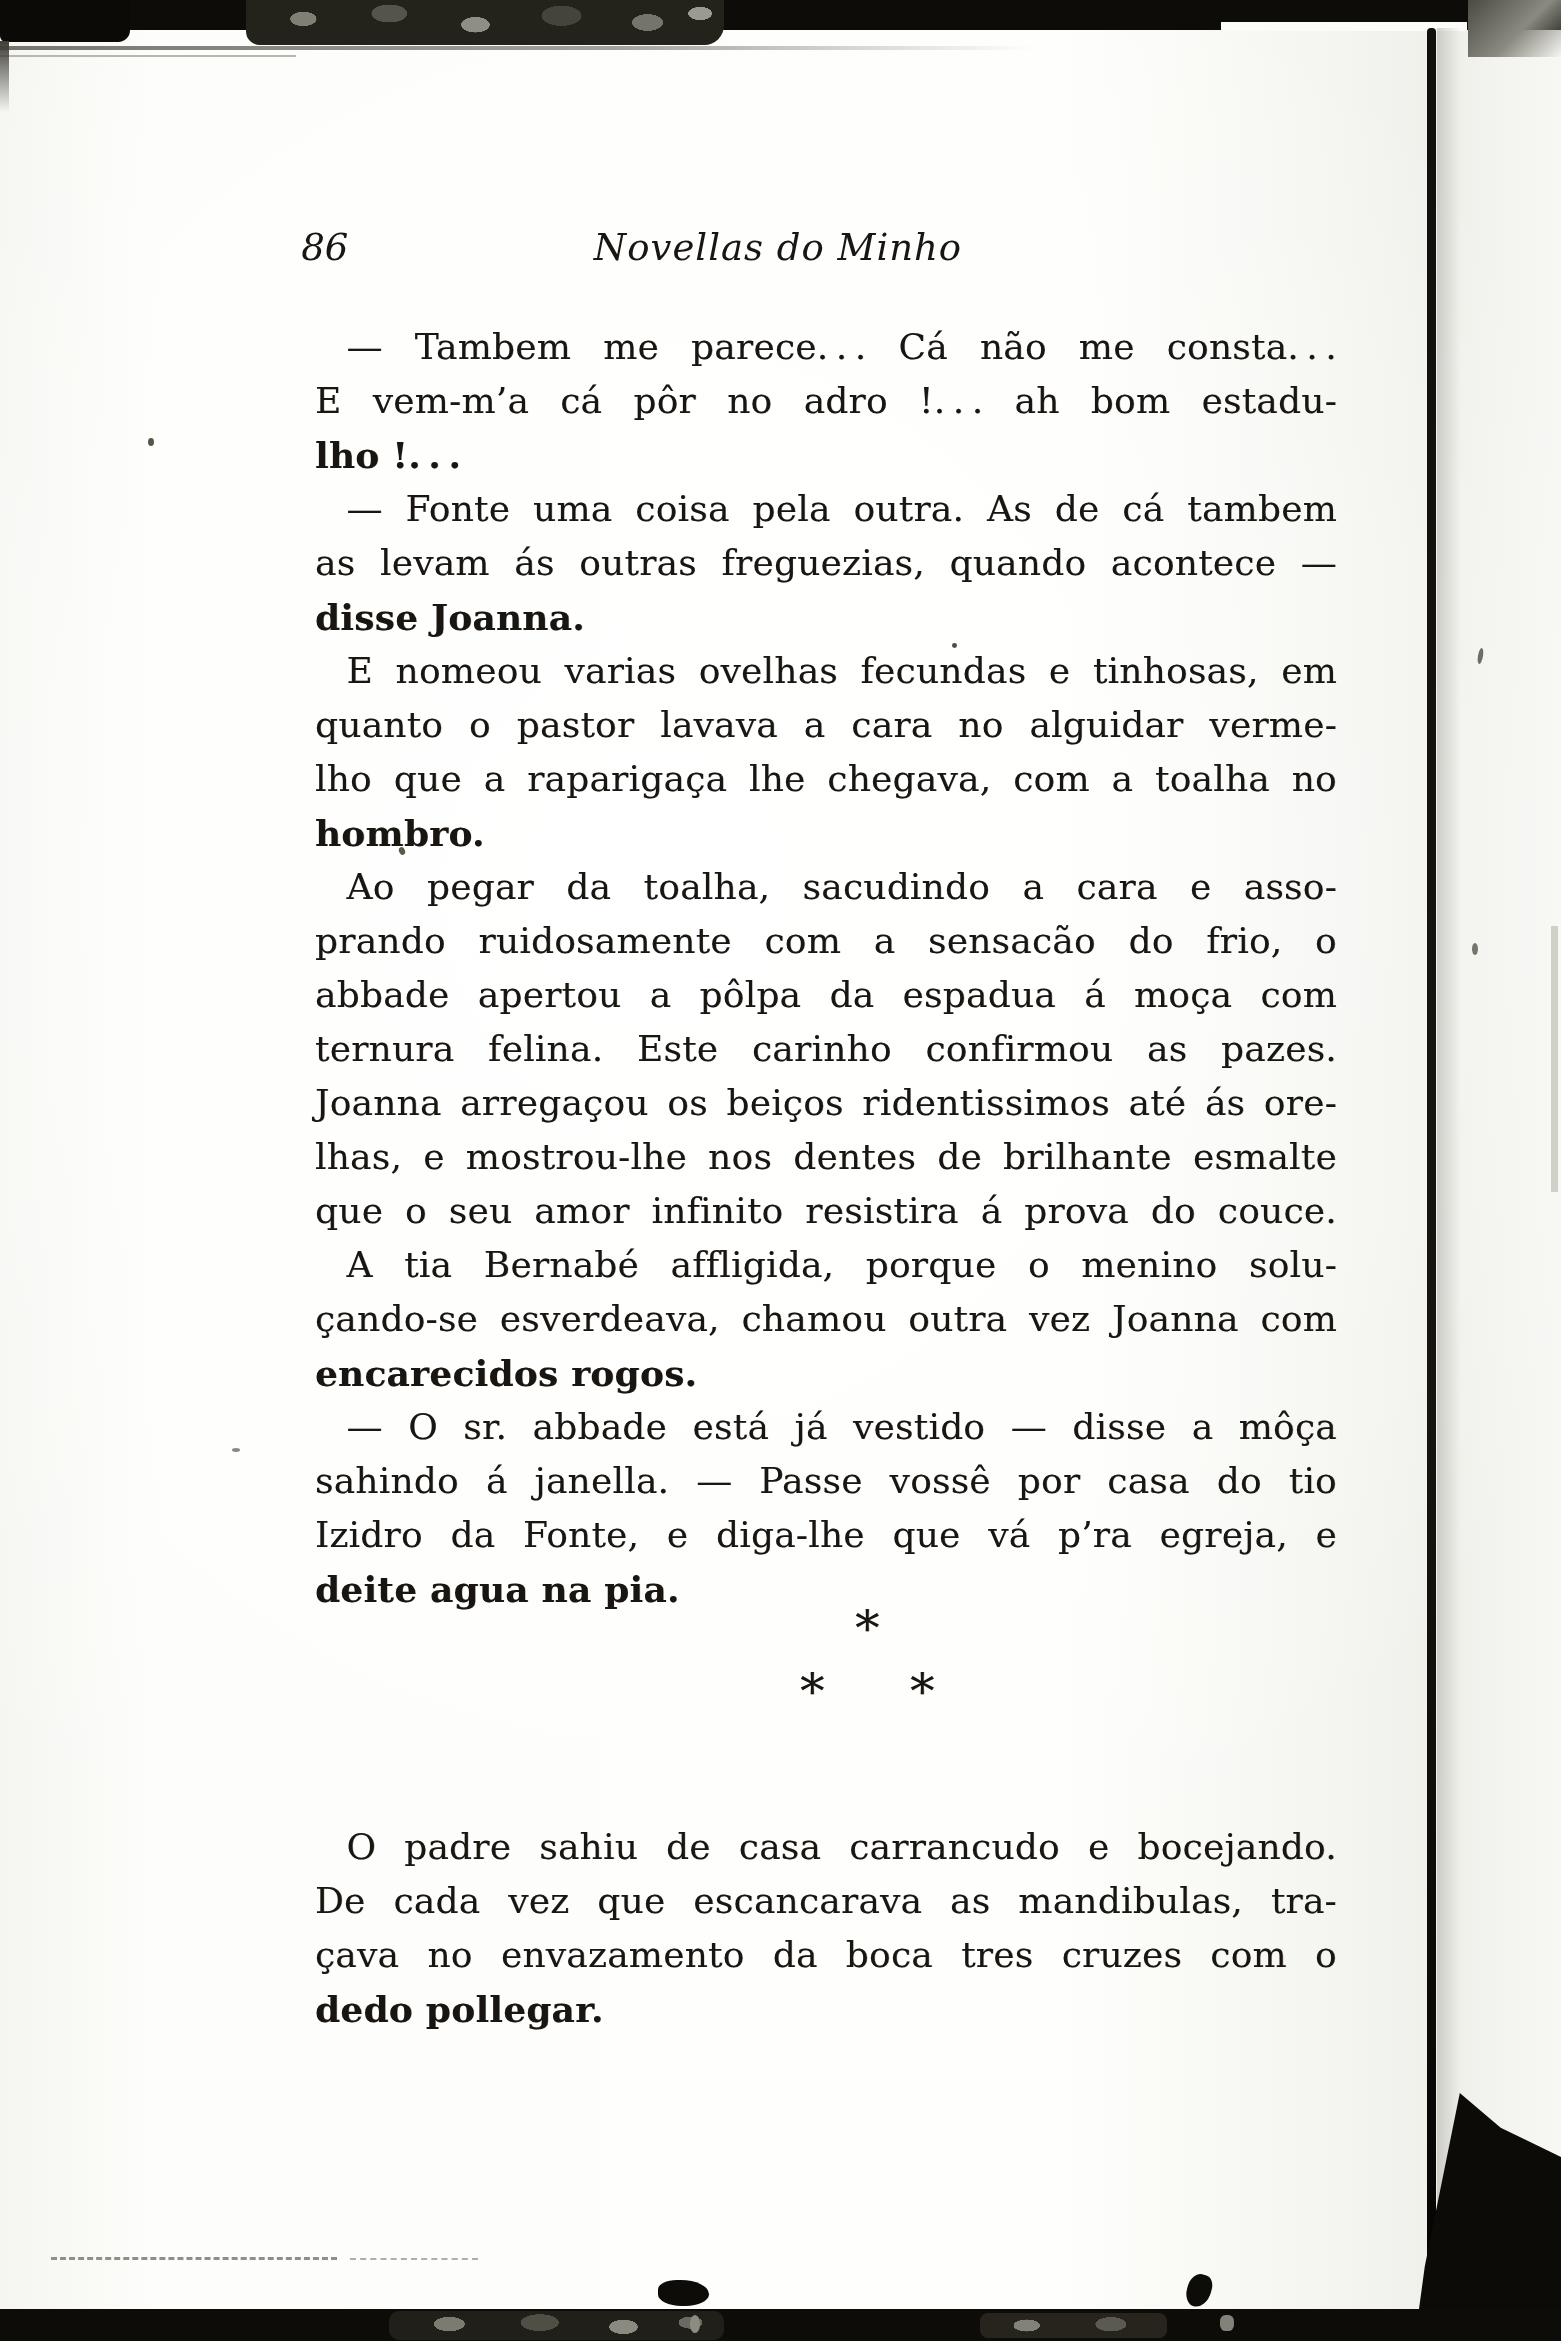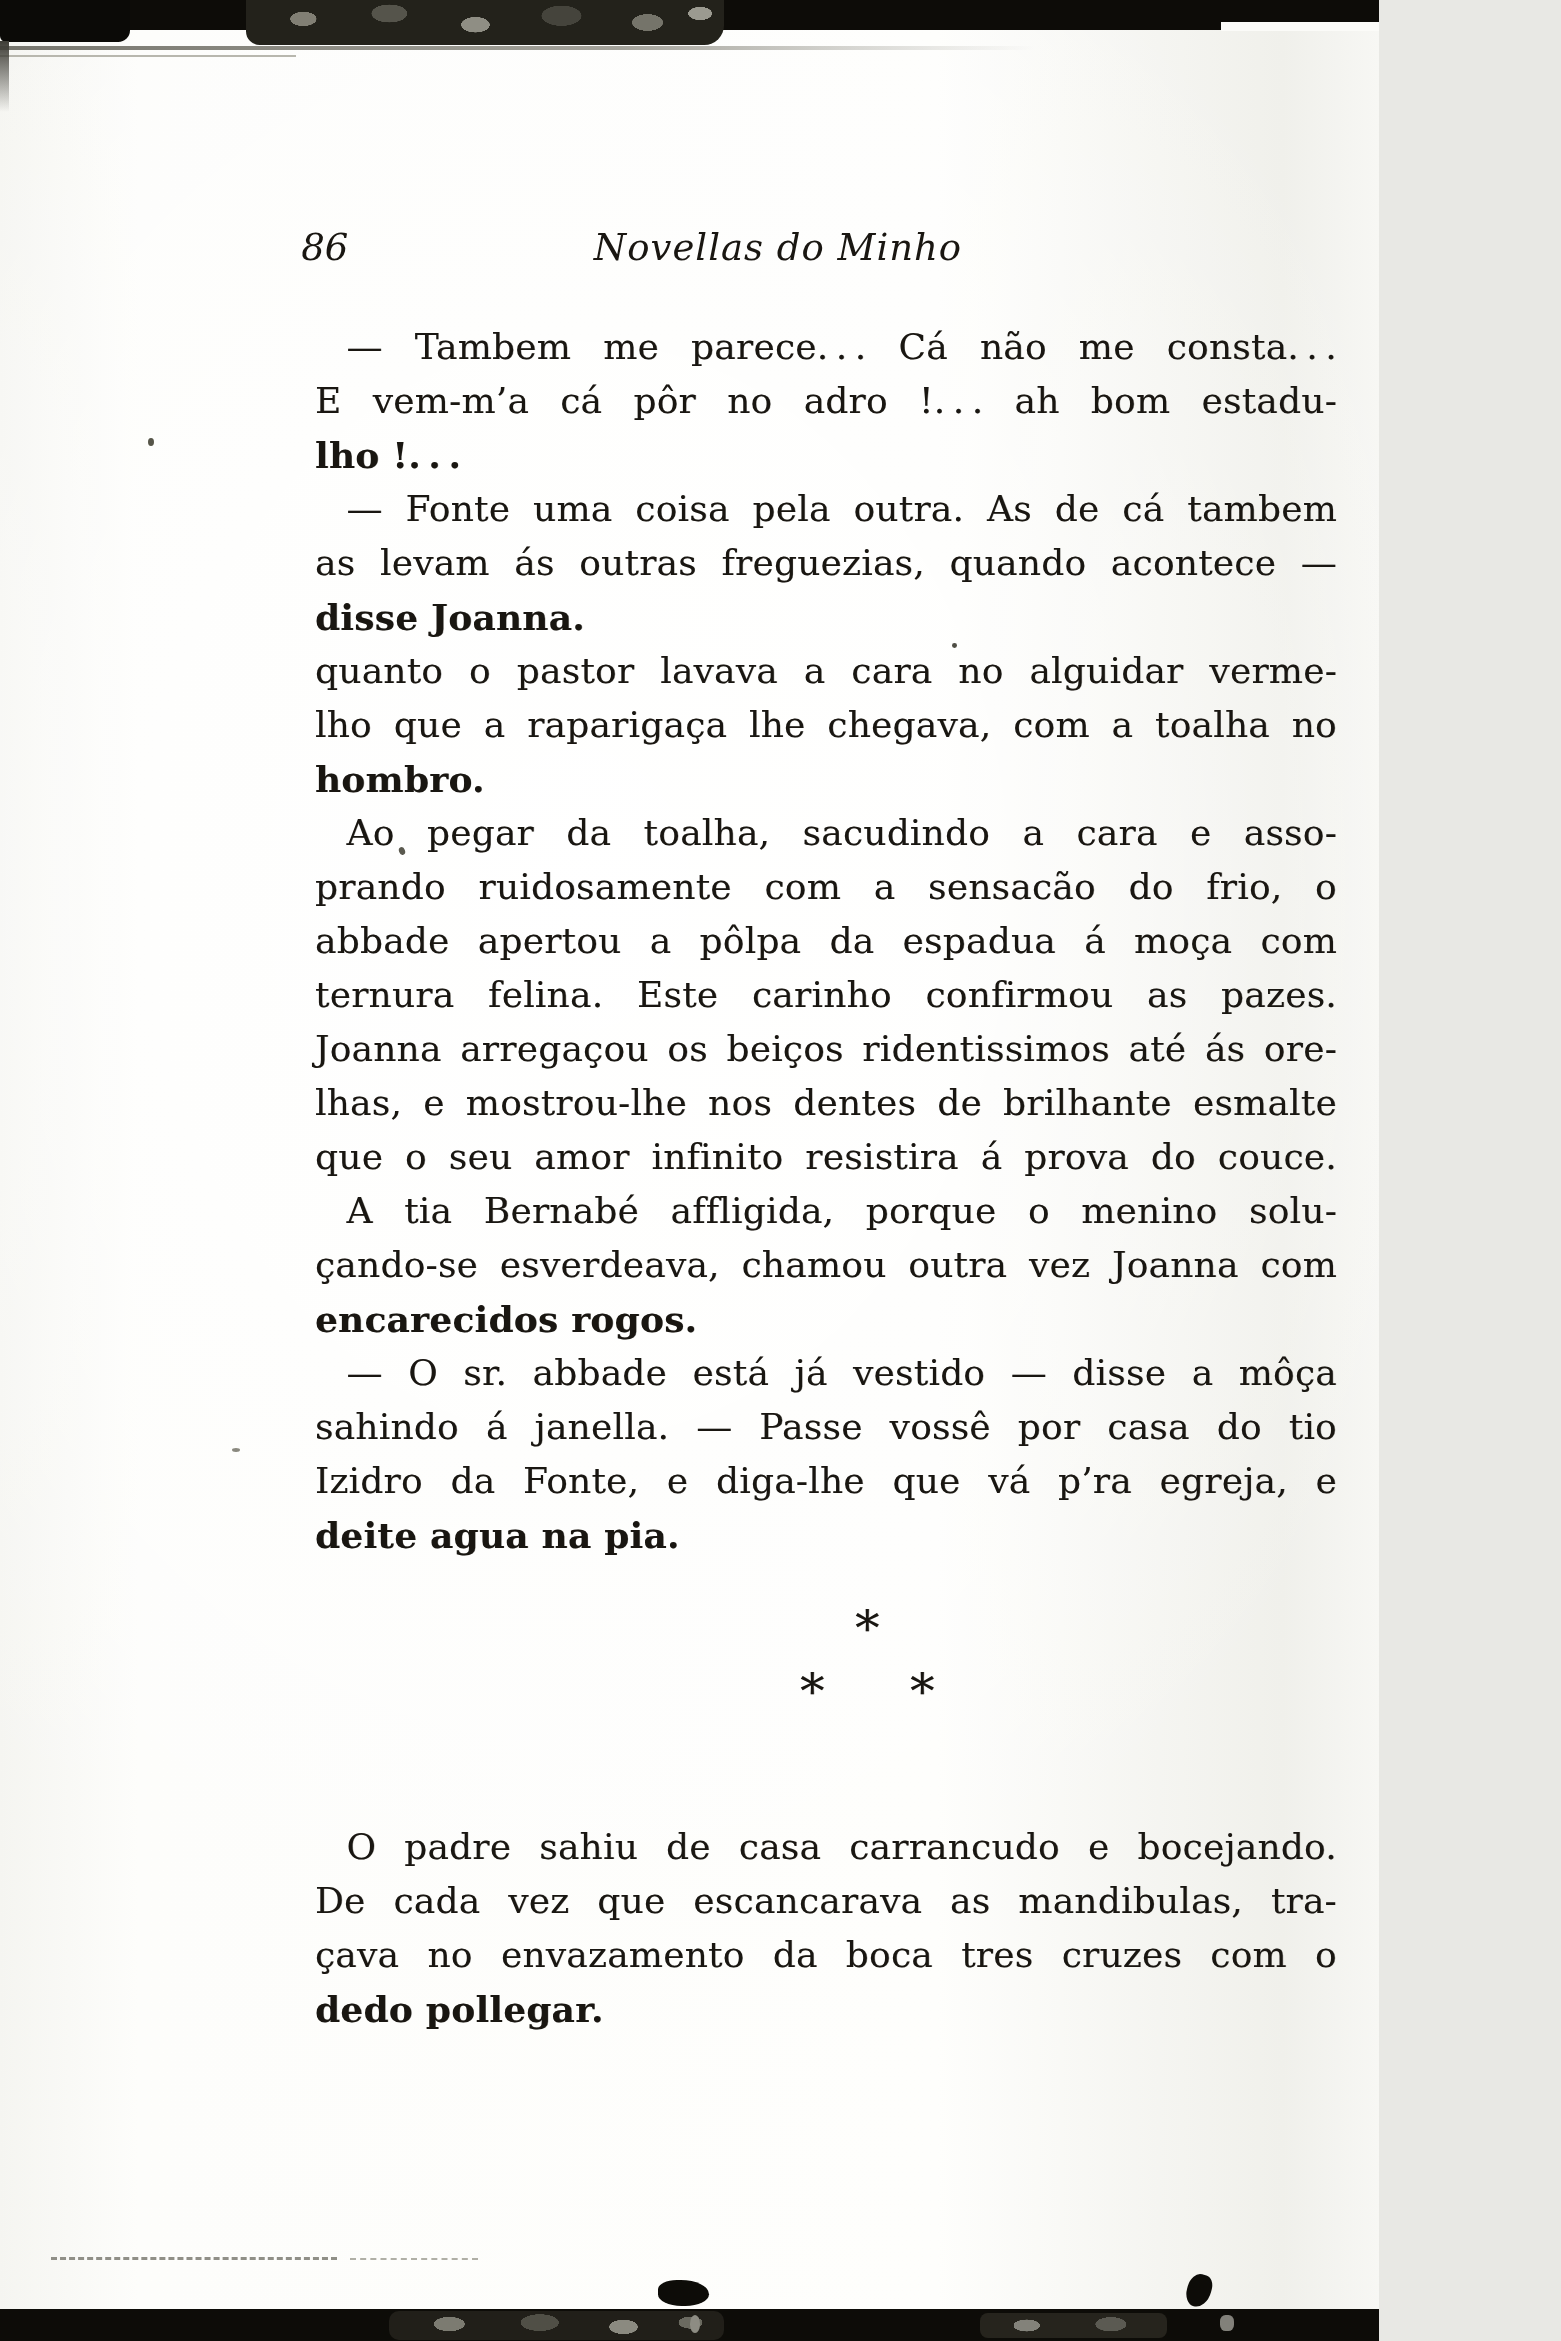--- a/index.html
+++ b/index.html
@@ -1,18 +1,18 @@
 <!DOCTYPE html>
 <html><head>
 <meta charset="utf-8">
 <style>
   html,body{margin:0;padding:0;background:#e8e8e4;}
   .page{
     position:relative;
-    width:1379px;height:2342px;
+    width:1561px;height:2342px;
     overflow:hidden;
     font-family:"DejaVu Serif", serif;
     color:#191611;
     background:
       radial-gradient(120% 90% at 42% 38%, rgba(255,255,255,0.95) 0%, rgba(255,255,255,0) 55%),
       linear-gradient(to right, #f5f5f1 0%, #fdfdfb 10%, #fefefc 68%, #f0f0eb 93%, #f7f7f4 100%);
   }
   .artifact{position:absolute;z-index:1;}
   
   .top-band{left:0;top:0;width:1561px;height:29.6px;background:#0d0c08;}
@@ -135,20 +135,21 @@
       <div class="line indent">— Tambem me parece. . . Cá não me consta. . .</div>
       <div class="line">E vem-m’a cá pôr no adro !. . . ah bom estadu-</div>
       <div class="line short">lho !. . .</div>
     </div>
     <div>
       <div class="line indent">— Fonte uma coisa pela outra. As de cá tambem</div>
       <div class="line">as levam ás outras freguezias, quando acontece —</div>
       <div class="line short">disse Joanna.</div>
     </div>
     <div>
+      <div class="line indent">E nomeou varias ovelhas fecundas e tinhosas, em</div>
       <div class="line">quanto o pastor lavava a cara no alguidar verme-</div>
       <div class="line">lho que a raparigaça lhe chegava, com a toalha no</div>
       <div class="line short">hombro.</div>
     </div>
     <div>
       <div class="line indent">Ao pegar da toalha, sacudindo a cara e asso-</div>
       <div class="line">prando ruidosamente com a sensacão do frio, o</div>
       <div class="line">abbade apertou a pôlpa da espadua á moça com</div>
       <div class="line">ternura felina. Este carinho confirmou as pazes.</div>
       <div class="line">Joanna arregaçou os beiços ridentissimos até ás ore-</div>

